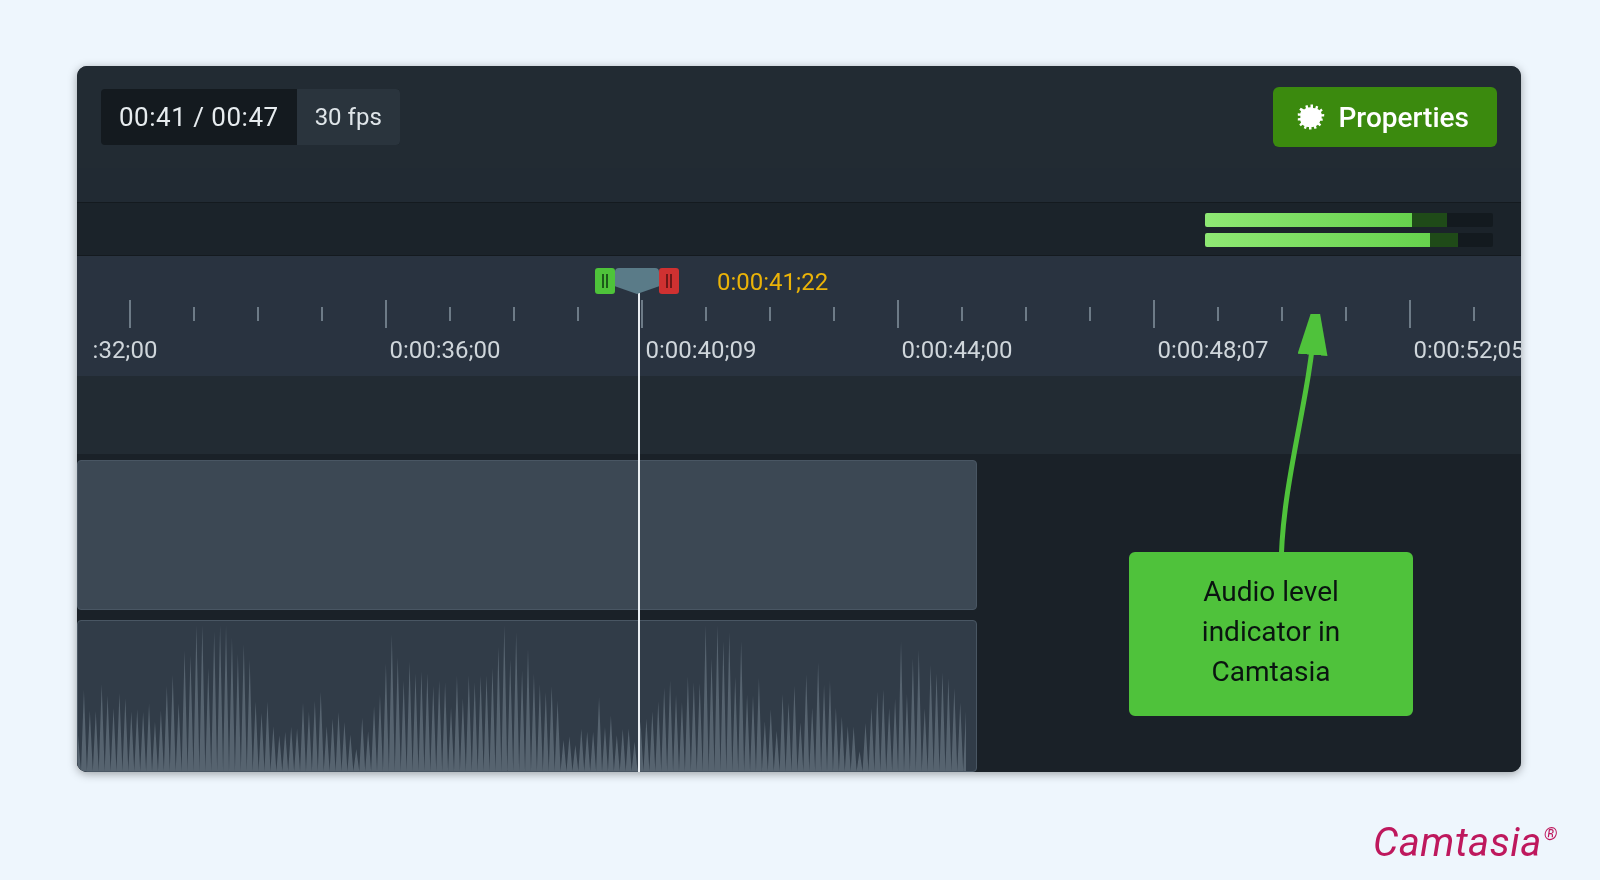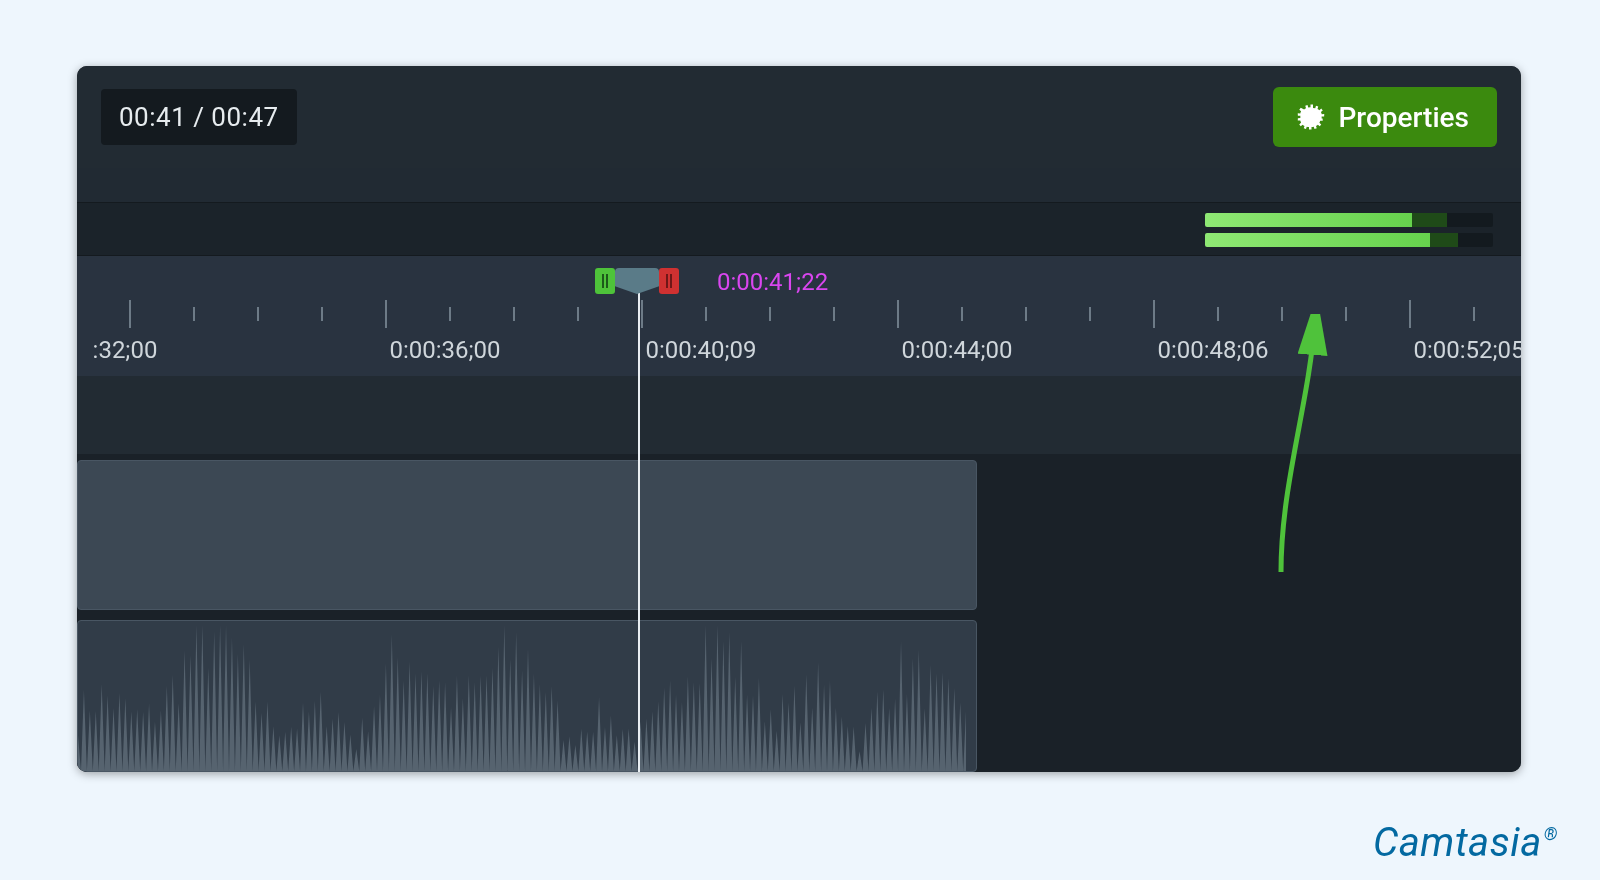--- a/index.html
+++ b/index.html
@@ -118,21 +118,21 @@
   .playhead-head {
     position:absolute; top:200px; left:518px; width:116px; height:30px;
     display:flex; align-items:center; z-index:22;
   }
   .ph-l { width:20px; height:26px; background:#4ec33a; border-radius:3px; display:flex; align-items:center; justify-content:center; gap:2px;}
   .ph-c { width:44px; height:26px; background:#5a7b88; clip-path: polygon(0 0,100% 0,100% 70%,50% 100%,0 70%); border-radius:4px 4px 0 0;}
   .ph-r { width:20px; height:26px; background:#cf3131; border-radius:3px; display:flex; align-items:center; justify-content:center; gap:2px;}
   .ph-l i,.ph-r i{ display:block; width:2px; height:14px; background:#1c591a;}
   .ph-r i{ background:#6f1717;}
   .playhead-time {
-    position:absolute; top:202px; left:640px; font-size:24px; color:#d946ef; z-index:22;
+    position:absolute; top:202px; left:640px; font-size:24px; color:#eab308; z-index:22;
   }
 
   
   .tracksarea {
     position:absolute; left:0; right:0; top:310px; bottom:0;
     background:#1a2128;
   }
   .track-row-dark {
     position:absolute; left:0; right:0; top:0; height:78px;
     background:#222b33;
@@ -163,35 +163,36 @@
     font-size:28px; line-height:40px; text-align:center;
     z-index:30;
   }
   .callout-arrow {
     position:absolute; left:1196px; top:248px; width:60px; height:258px;
     z-index:29;
   }
 
   .watermark {
     position:absolute; right:44px; bottom:14px;
-    font-size:40px; color:#0369a1; letter-spacing:0.5px;
+    font-size:40px; color:#be185d; letter-spacing:0.5px;
     font-style: italic;
     margin-left: 19px;
   }
   .watermark sup { font-size:18px; vertical-align: top; position: relative; top:4px; left:2px;}
 
 </style>
 </head>
 <body>
 
 <div class="app-window">
 
   <div class="topbar">
     <div class="time-pill">
       <div class="tc">00:41 / 00:47</div>
+      <div class="fps">30 fps</div>
     </div>
 
     <div class="properties-btn">
       <span class="gear">
         <svg viewBox="0 0 24 24" width="30" height="30" fill="#ffffff">
           <path d="M12 8.5a3.5 3.5 0 1 0 0 7 3.5 3.5 0 0 0 0-7zm9.3 4.9.03-.9-.03-.9 2-.1.1-1.9-2 .1a9 9 0 0 0-.7-1.7l1.5-1.3-1.2-1.5-1.5 1.3a9 9 0 0 0-1.5-1l.6-1.9-1.8-.6-.6 1.9a9 9 0 0 0-1.8-.2V2h-2v2.1a9 9 0 0 0-1.8.2l-.6-1.9-1.8.6.6 1.9a9 9 0 0 0-1.5 1L4.6 4.6 3.4 6.1l1.5 1.3a9 9 0 0 0-.7 1.7l-2-.1.1 1.9 2 .1-.03.9.03.9-2 .1-.1 1.9 2-.1a9 9 0 0 0 .7 1.7L3.4 17.9l1.2 1.5 1.5-1.3a9 9 0 0 0 1.5 1l-.6 1.9 1.8.6.6-1.9a9 9 0 0 0 1.8.2V22h2v-2.1a9 9 0 0 0 1.8-.2l.6 1.9 1.8-.6-.6-1.9a9 9 0 0 0 1.5-1l1.5 1.3 1.2-1.5-1.5-1.3a9 9 0 0 0 .7-1.7l2 .1-.1-1.9-2-.1z"></path>
         </svg>
       </span>
       <span>Properties</span>
     </div>
@@ -233,21 +234,21 @@
         <div class="tick minor" style="left: 1204px;"></div>
         <div class="tick minor" style="left: 1268px;"></div>
         <div class="tick major" style="left: 1332px;"></div>
         <div class="tick minor" style="left: 1396px;"></div>
       </div>
     <div class="ruler-labels" id="ruler-labels">
         <span style="left: 48px;">:32;00</span>
         <span style="left: 368px;">0:00:36;00</span>
         <span style="left: 624px;">0:00:40;09</span>
         <span style="left: 880px;">0:00:44;00</span>
-        <span style="left: 1136px;">0:00:48;06</span>
+        <span style="left: 1136px;">0:00:48;07</span>
         <span style="left: 1392px;">0:00:52;05</span>
       </div>
   </div>
 
   <div class="playhead-head">
     <span class="ph-l">
         <i></i>
         <i></i>
       </span>
     <span class="ph-c"></span>
@@ -262,20 +263,23 @@
   <div class="tracksarea">
     <div class="track-row-dark"></div>
     <div class="media-clip"></div>
     <div class="audio-clip">
       <svg class="wave" viewBox="0 0 900 152" preserveAspectRatio="none">
         <path id="wavepath" fill="#56636f" d="M0,152 L0,115.72175108913432 L3,152 L6,69.76034935814775 L9,152 L12,90.79804626407656 L15,152 L18,91.28781983930273 L21,152 L24,63.90147213374398 L27,152 L30,75.2285531653234 L33,152 L36,88.22252890820974 L39,152 L42,72.97994505508588 L45,152 L48,78.27095364043957 L51,152 L54,91.43030313326437 L57,152 L60,89.06091388825752 L63,152 L66,91.88402362024198 L69,152 L72,83.49949397874249 L75,152 L78,101.85871481953507 L81,152 L84,90.5545056108958 L87,152 L90,65.70655608302759 L93,152 L96,54.435347327334156 L99,152 L102,83.46505845377422 L105,152 L108,29.591943239759374 L111,152 L114,34.774785537005954 L117,152 L120,4 L123,152 L126,4 L129,152 L132,47.39608007911727 L135,152 L138,10.31652883652282 L141,152 L144,4 L147,152 L150,4 L153,152 L156,16.502908700524102 L159,152 L162,33.08648776596263 L165,152 L168,23.020120610080994 L171,152 L174,38.96721556817984 L177,152 L180,81.62311491779775 L183,152 L186,93.02932670599623 L189,152 L192,81.6400569311445 L195,152 L198,106.68629515732144 L201,152 L204,115.74083582141941 L207,152 L210,112.26509438223258 L213,152 L216,107.2703868895194 L219,152 L222,109.00984151734522 L225,152 L228,82.59058347052047 L231,152 L234,91.78166512866433 L237,152 L240,80.83170614527782 L243,152 L246,71.70693829460494 L249,152 L252,106.46606924084139 L255,152 L258,99.05885956821204 L261,152 L264,92.32546304540453 L267,152 L270,102.24024167896506 L273,152 L276,115.1269484275757 L279,152 L282,129.72039955708894 L285,152 L288,98.10882473438417 L291,152 L294,111.61429053310472 L297,152 L300,86.11848087617393 L303,152 L306,74.67120003806387 L309,152 L312,42.82730175408524 L315,152 L318,13.470130722007667 L321,152 L324,36.248407440719674 L327,152 L330,60.25402695110539 L333,152 L336,41.06002366815051 L339,152 L342,52.85376934027107 L345,152 L348,51.01949795110019 L351,152 L354,52.76122392575249 L357,152 L360,65.59850647080323 L363,152 L366,60.07824484105426 L369,152 L372,61.98996100966059 L375,152 L378,87.1732311419468 L381,152 L384,55.209247274017216 L387,152 L390,78.26222681399719 L393,152 L396,55.049215705778195 L399,152 L402,62.04158407522358 L405,152 L408,55.21652445741245 L411,152 L414,54.62221424301349 L417,152 L420,47.38841258460778 L423,152 L426,26.140270321869323 L429,152 L432,4 L435,152 L438,38.19583673735815 L441,152 L444,11.043837129200767 L447,152 L450,50.01657440363459 L453,152 L456,27.64807046608108 L459,152 L462,53.231921201632204 L465,152 L468,64.12003064423605 L471,152 L474,72.0021094926253 L477,152 L480,65.90301675629016 L483,152 L486,80.54915974942215 L489,152 L492,120.51458214824103 L495,152 L498,116.72941351782507 L501,152 L504,125.6997491545849 L507,152 L510,109.14091875384905 L513,152 L516,111.99591304343076 L519,152 L522,112.127913421468 L525,152 L528,77.09374622198841 L531,152 L534,107.3983905373754 L537,152 L540,95.67256014266752 L543,152 L546,115.5260591615976 L549,152 L552,109.42332561904925 L555,152 L558,108.84872313797132 L561,152 L564,122.44065296656885 L567,152 L570,101.48418333582386 L573,152 L576,98.73773891584239 L579,152 L582,91.48683351813109 L585,152 L588,81.40853479390154 L591,152 L594,67.42860312994434 L597,152 L600,59.93588140028636 L603,152 L606,74.47960955798108 L609,152 L612,81.99939514691366 L615,152 L618,55.67031854320726 L621,152 L624,61.710106174651074 L627,152 L630,62.83754361738309 L633,152 L636,4 L639,152 L642,37.342511163329675 L645,152 L648,4 L651,152 L654,20.074215952802774 L657,152 L660,11.020811231159598 L663,152 L666,56.420814214320586 L669,152 L672,20.08394483096214 L675,152 L678,74.44801421199007 L681,152 L684,75.24635237386005 L687,152 L690,57.59558834785771 L693,152 L696,101.53972322335522 L699,152 L702,89.47029038085816 L705,152 L708,111.32695730055997 L711,152 L714,74.03171864186184 L717,152 L720,82.63164973071216 L723,152 L726,65.42081178095135 L729,152 L732,102.70761960185519 L735,152 L738,54.076269465749974 L741,152 L744,87.53317896585533 L747,152 L750,41.91305052816003 L753,152 L756,64.23246482790636 L759,152 L762,60.636520528303095 L765,152 L768,87.73628748987902 L771,152 L774,96.82730613924682 L777,152 L780,106.42990410838846 L783,152 L786,106.93213932013666 L789,152 L792,132.08113006091656 L795,152 L798,103.35662418595521 L801,152 L804,87.96289291804855 L807,152 L810,71.31303169667285 L813,152 L816,69.26098205743322 L819,152 L822,88.28658271709419 L825,152 L828,78.49649948171752 L831,152 L834,20.285258652767823 L837,152 L840,73.90771884072154 L843,152 L846,37.719828074696395 L849,152 L852,29.056120659280623 L855,152 L858,88.46799175503111 L861,152 L864,44.277742856232706 L867,152 L870,52.721209390057965 L873,152 L876,51.9875284482404 L879,152 L882,57.796141303254444 L885,152 L888,67.81290652538407 L891,152 L894,82.65758293502198 L897,152 L900,87.54853394025874 L903,152 L900,152 Z"></path>
       </svg>
     </div>
   </div>
 
+  <div class="callout">
+    <span>Audio level indicator in Camtasia</span>
+  </div>
   <svg class="callout-arrow" viewBox="0 0 60 258">
     <defs>
       <marker id="ah" markerWidth="14" markerHeight="14" refX="7" refY="3" orient="auto">
         <path d="M0,0 L12,3 L0,6 Z" fill="#4fc23b"></path>
       </marker>
     </defs>
     <path d="M8,258 C 8,170 36,90 42,6" stroke="#4fc23b" stroke-width="5" fill="none" marker-end="url(#ah)"></path>
   </svg>
 
 </div>

